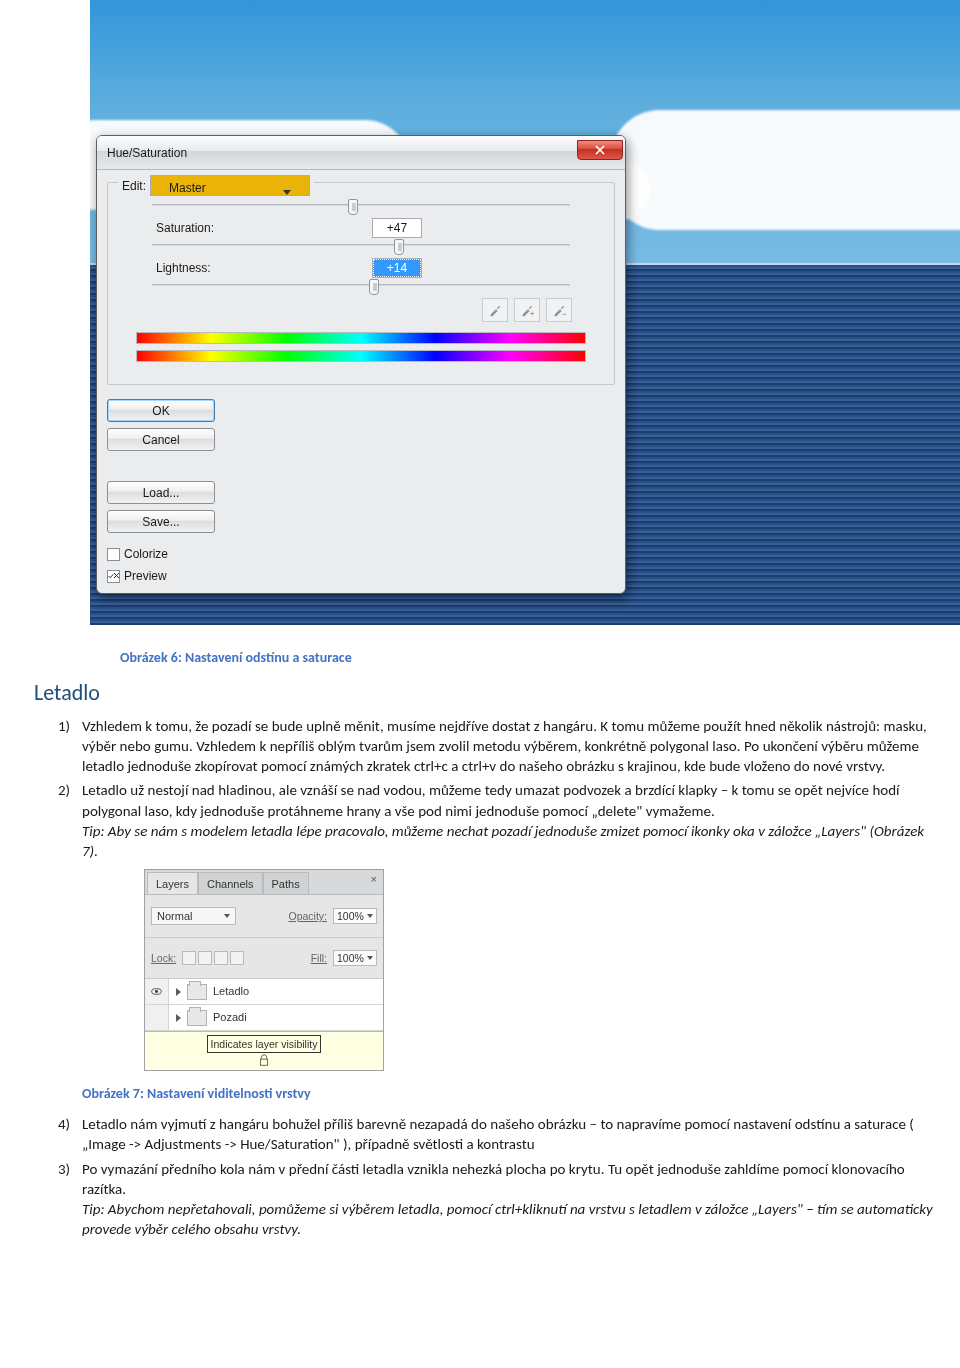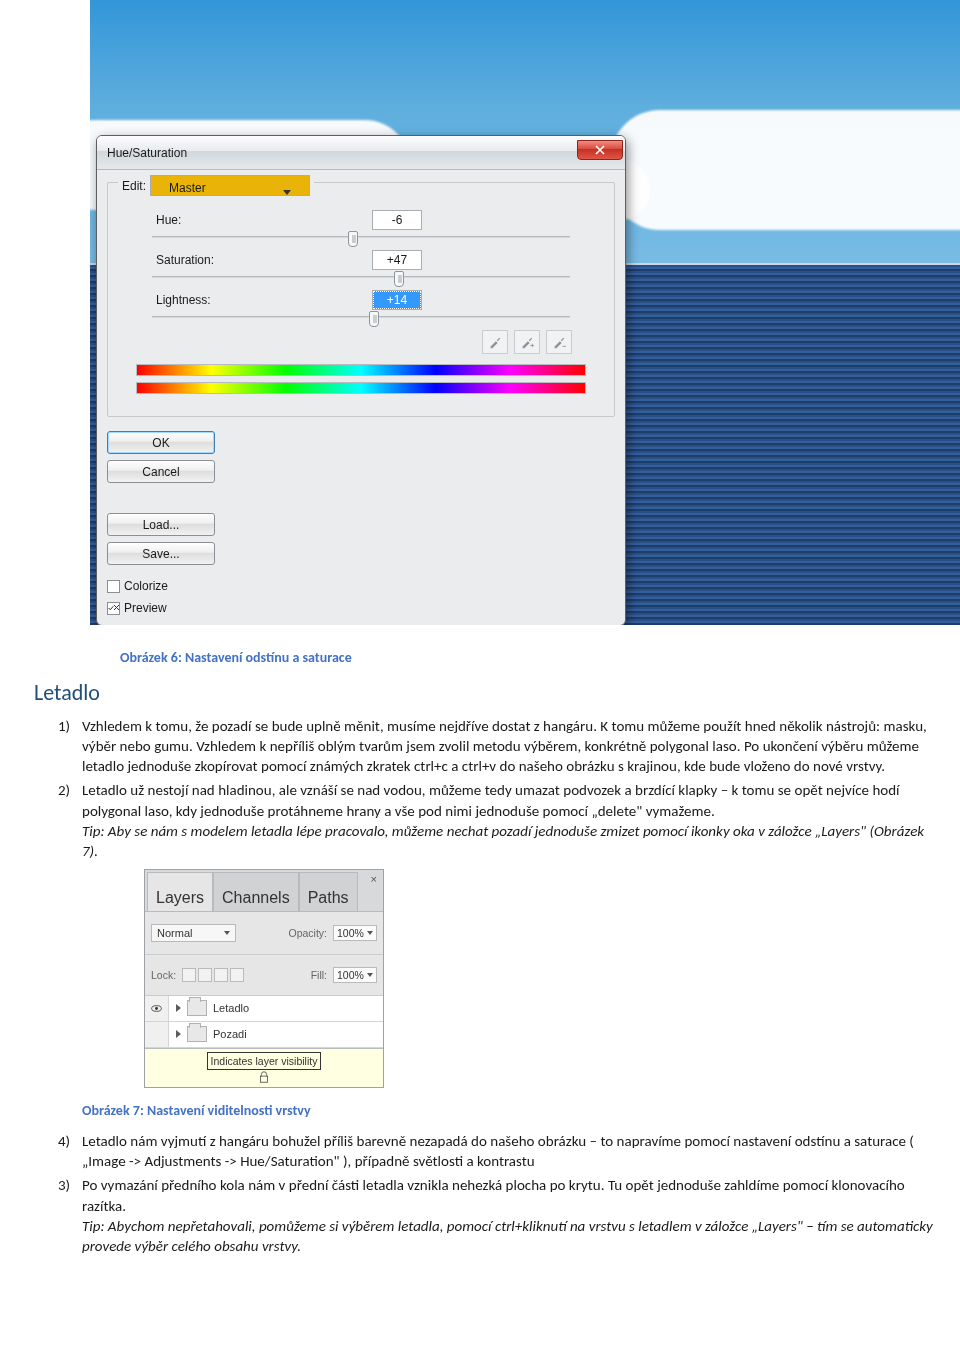--- a/index.html
+++ b/index.html
@@ -247,45 +247,45 @@
     font-size: 11px;
     color: #333;
   }
   .lp-tabs {
     display: flex; gap: 0;
     background: #d7d9db;
     padding: 2px 2px 0 2px;
     border-bottom: 1px solid #b8bbbe;
   }
   .lp-tab {
-    padding: 14px 8px 2px 8px;
+    padding: 4px 8px 2px 8px;
     background: #d0d2d4;
     border: 1px solid #b8bbbe;
     border-bottom: none;
-    font-size: 16px;
+    font-size: 11px;
   }
   .lp-tab.active {
     background: #e6e6e6;
   }
   .lp-row {
     display: flex; align-items: center;
     padding: 12px 6px;
     border-bottom: 1px solid #c9cccf;
     gap: 6px;
   }
   .lp-drop {
     width: 85px; height: 18px;
     background: #f7f7f7; border: 1px solid #b8bbbe;
     display:flex; align-items:center; justify-content:space-between;
     padding: 0 5px; font-size: 11px;
   }
   .lp-drop .arrow{
     width:0;height:0;border-left:3px solid transparent;border-right:3px solid transparent;border-top:4px solid #555;
   }
-  .lp-label { font-size: 10.5px; color: #666; }
+  .lp-label { font-size: 10.5px; color: #666; text-decoration: underline; }
   .lp-input {
     width: 44px; height: 16px; background: #fbfbfb; border: 1px solid #b8bbbe;
     font-size: 10.5px; padding: 0 3px; display:flex; align-items:center; justify-content:space-between;
   }
   .lp-icons { display:flex; gap:2px; }
   .lp-icons .ic {
     width:14px; height:14px; border:1px solid #b8bbbe; background:#f2f2f2;
   }
   .lp-layers { background: #fff; }
   .lp-layer {
@@ -356,24 +356,20 @@
         <div class="dlg-left">
           <div class="edit-group">
             <div class="legend">
               <span>Edit:</span>
               <div class="edit-dropdown">
                 <span>Master</span>
                 <span class="arrow"></span>
               </div>
             </div>
 
-            <div class="ctrl-row">
-              <span class="lbl">Hue:</span>
-              <span class="val">-6</span>
-            </div>
             <div class="slider-track">
               <div class="slider-thumb" style="left:48%"></div>
             </div>
 
             <div class="ctrl-row">
               <span class="lbl">Saturation:</span>
               <span class="val">+47</span>
             </div>
             <div class="slider-track">
               <div class="slider-thumb" style="left:59%"></div>

